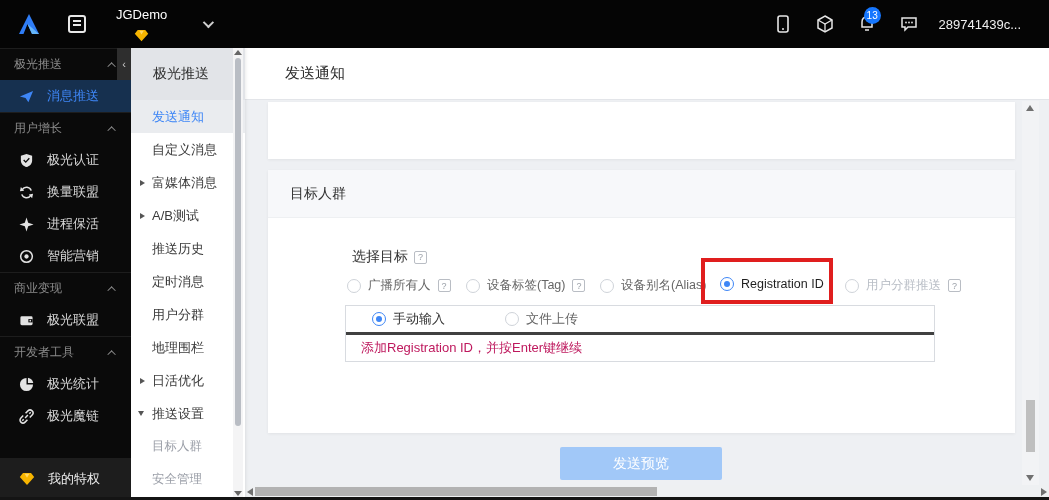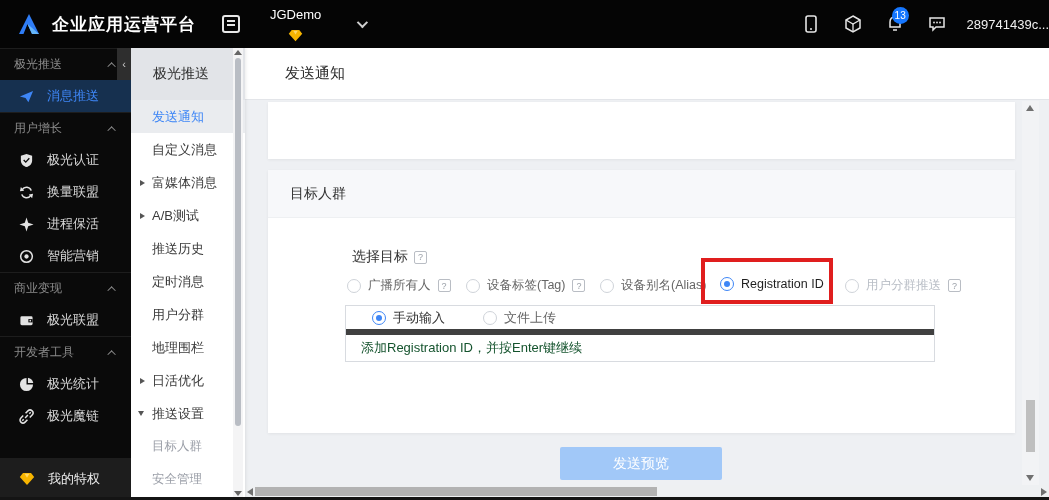--- a/index.html
+++ b/index.html
@@ -16,21 +16,21 @@
   .brand-logo { margin-left:16px; width:26px; height:26px; flex:none; }
   .brand-title { margin-left:10px; font-size:17px; font-weight:bold; letter-spacing:1px; white-space:nowrap; }
   .console-ic { margin-left:26px; width:18px; height:18px; border:2px solid #e8e8e8; border-radius:3px; position:relative; }
   .console-ic::after { content:""; position:absolute; left:3px; top:3px; width:8px; height:2px; background:#e8e8e8; box-shadow:0 4px 0 #e8e8e8; }
   .appname { margin-left:30px; font-size:13px; color:#fff; display:flex; align-items:center; gap:7px;flex-direction:column; }
   .chev-down { margin-left:36px; width:8px; height:8px; border-right:2px solid #cfcfcf; border-bottom:2px solid #cfcfcf; transform:rotate(45deg) translateY(-2px); }
   .top-spacer { flex:1; }
   .top-ic { width:20px; height:20px; margin-left:22px; position:relative; flex:none; }
   .badge { position:absolute; top:-7px; left:7px; min-width:17px; height:17px; border-radius:9px; background:#1677ff;
     color:#fff; font-size:10px; display:flex; align-items:center; justify-content:center; padding:0 3px; }
-  .account { margin-left:20px; margin-right:0; font-size:13px; color:#f0f0f0; white-space:nowrap; }
+  .account { margin-left:20px; margin-right:28px; font-size:13px; color:#f0f0f0; white-space:nowrap; }
 
   
   .sidebar { position:absolute; left:0; top:48px; width:131px; height:452px; background:#0a0a0a; z-index:30; }
   .srow { height:32px; display:flex; align-items:center; padding-left:19px; gap:13px; color:#d6d6d6; font-size:13px; cursor:pointer; white-space:nowrap; }
   .srow svg { flex:none; }
   .srow.active { background:#16304f; color:#3e86f6; }
   .ssection { height:32px; display:flex; align-items:center; justify-content:space-between; padding:0 15px 0 14px;
     color:#8b8b8b; font-size:12px; border-top:1px solid #1d1d1d; white-space:nowrap; }
   .chev-up { width:6px; height:6px; border-left:1.5px solid #8b8b8b; border-top:1.5px solid #8b8b8b; transform:rotate(45deg) translateY(2px); }
   .srow.special { position:absolute; left:0; right:0; bottom:0; height:42px; background:#1d1d1d; color:#ececec; }
@@ -61,24 +61,24 @@
   .select-label { position:absolute; left:84px; top:78px; font-size:14px; color:#333; display:flex; align-items:center; gap:6px; }
   .help { width:13px; height:13px; border:1px solid #b9bdc4; border-radius:2px; color:#9aa0a8; font-size:9px;
     display:inline-flex; align-items:center; justify-content:center; flex:none; }
   .target { position:absolute; top:107px; display:flex; align-items:center; gap:7px; font-size:12.5px; color:#666; cursor:pointer; white-space:nowrap; }
   .radio { width:14px; height:14px; border-radius:50%; border:1px solid #cfd3d9; background:#fff; flex:none; position:relative; }
   .radio.on { border-color:#3e86f6; }
   .radio.on::after { content:""; position:absolute; inset:3px; background:#3e86f6; border-radius:50%; }
   .t0 { left:79px; } .t1 { left:198px; } .t2 { left:332px; } .t3 { left:452px; color:#1f1f1f; } .t4 { left:577px; color:#b9bec6; }
   .red-box { position:absolute; left:433px; top:88px; width:132px; height:46px; border:4px solid #e01e1e; z-index:6; pointer-events:none; }
   .input-box { position:absolute; left:77px; top:135px; width:590px; height:57px; border:1px solid #d8dbe0; background:#fff; }
-  .mode-row { height:29px; display:flex; align-items:center; padding-left:26px; gap:38px; border-bottom:6px solid #404040; font-size:13px; color:#333; }
+  .mode-row { height:29px; display:flex; align-items:center; padding-left:26px; gap:60px; border-bottom:3px solid #404040; font-size:13px; color:#333; }
   .mode { display:flex; align-items:center; gap:7px; cursor:pointer; }
   .mode.dim { color:#666; }
-  .ph-row { height:26px; display:flex; align-items:center; padding-left:15px; font-size:13px; color:#14532d; white-space:nowrap; }
+  .ph-row { height:26px; display:flex; align-items:center; padding-left:15px; font-size:13px; color:#be185d; white-space:nowrap; }
   .submit { position:absolute; left:315px; top:399px; width:162px; height:33px; background:#a1c8f8; color:#fff; font-size:14px;
     border:none; border-radius:2px; display:flex; align-items:center; justify-content:center; cursor:not-allowed;text-align:center; }
 
   
   .vscroll { position:absolute; left:777px; top:53px; width:17px; height:384px; background:#f2f3f5; }
   .vthumb { position:absolute; left:4px; top:299px; width:9px; height:52px; background:#bfbfbf; }
   .v-up { position:absolute; left:4px; top:4px; width:0; height:0; border-bottom:6px solid #707070; border-left:4.5px solid transparent; border-right:4.5px solid transparent; }
   .v-dn { position:absolute; left:4px; bottom:4px; width:0; height:0; border-top:6px solid #707070; border-left:4.5px solid transparent; border-right:4.5px solid transparent; }
   .hscroll { position:absolute; left:0; top:437px; width:804px; height:13px; background:#eef0f2; }
   .hthumb { position:absolute; left:10px; top:2px; width:402px; height:9px; background:#b2b2b2; }
@@ -87,21 +87,20 @@
   .bottom-edge { position:absolute; left:0; top:497px; width:1049px; height:3px; background:#141414; z-index:50; }
 </style>
 </head>
 <body>
 
 <div class="topbar">
   <svg class="brand-logo" viewBox="0 0 26 26">
     <polygon points="3,23 13,3 23,23 16,23 11.5,13 7.5,23" fill="#2f7df6"></polygon>
     <polygon points="11.5,13 16,23 23,23" fill="#66b6f9"></polygon>
   </svg>
-  <div class="brand-title">企业应用运营平台</div>
   <div class="console-ic"></div>
   <div class="appname">
     <span>JGDemo</span>
     <svg width="15" height="13" viewBox="0 0 20 17">
       <polygon points="5,1 15,1 19,6 10,16 1,6" fill="#f7b500"></polygon>
       <polygon points="7,2 13,2 10,7" fill="#ffd766"></polygon>
     </svg>
   </div>
   <div class="chev-down"></div>
   <div class="top-spacer"></div>

